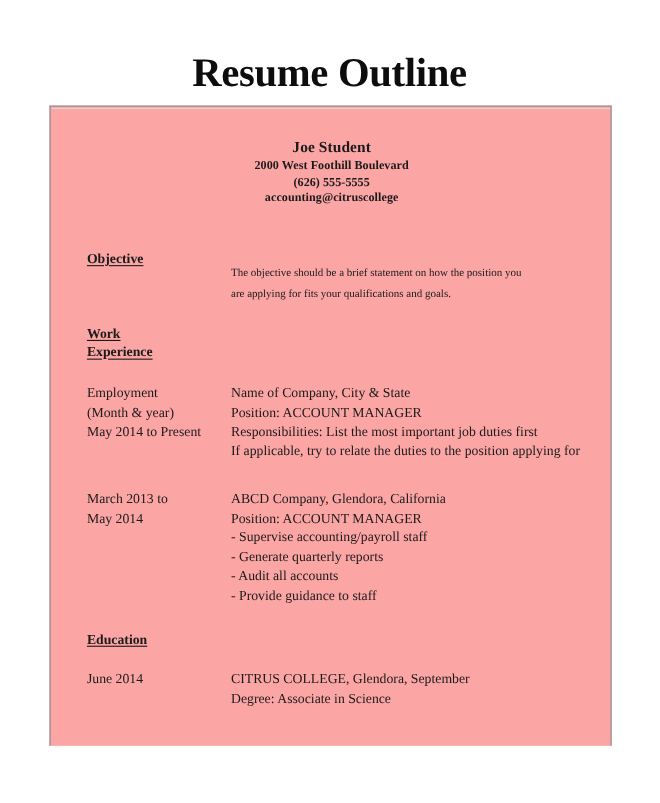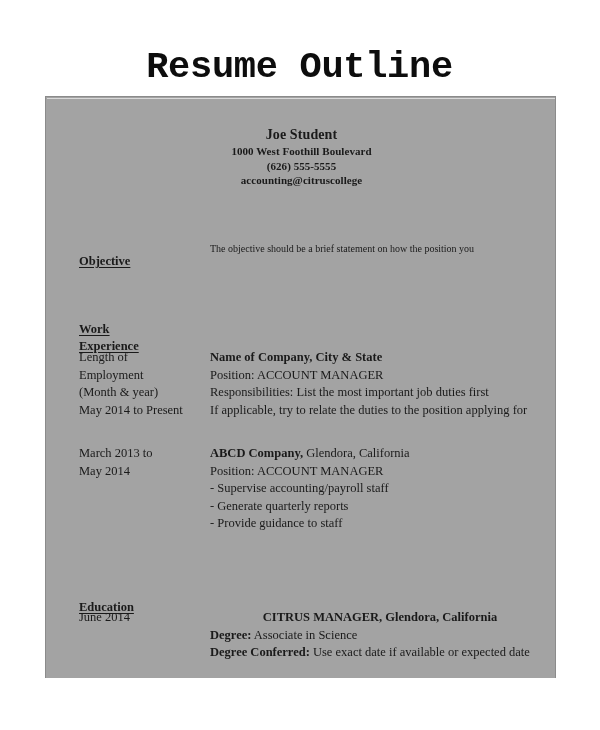--- a/index.html
+++ b/index.html
@@ -26,40 +26,40 @@
     background: #ffffff;
   }
 
   
   .doc-title {
     position: absolute;
     left: 0;
     top: 44px;
     width: 599px;
     text-align: center;
-    font-family: Liberation Mono, monospace;
+    font-family: Liberation Serif, serif;
     font-weight: bold;
     font-size: 37px;
     line-height: 46px;
     letter-spacing: -0.3px;
     color: #0d0d0d;
     white-space: nowrap;
   }
 
   
   .doc-frame {
     position: absolute;
     left: 45px;
     top: 96px;
     width: 511px;
     height: 582px;
     border: 1px solid #8b8b8b;
     border-bottom: none;
     box-sizing: border-box;
-    background: #a3a3a3;
+    background: #fca5a5;
     overflow: hidden;
   }
   .doc-frame::after {
     content: "";
     position: absolute;
     left: 1px;
     top: 1px;
     right: 0;
     height: 1px;
     background: #d9d9d9;
@@ -99,21 +99,20 @@
   .sec-education  { top: 476px; }
   .sec-edu-body   { top: 512px; }
 
   .heading {
     position: absolute;
     left: 33px;
     top: 0;
     font-weight: bold;
     font-size: 12.5px;
     line-height: 17px;
-    margin-top: 26px;
   }
   .heading span {
     display: block;
     text-decoration: underline;
     text-underline-offset: 2px;
     width: max-content;
   }
 
   .col-left {
     position: absolute;
@@ -124,21 +123,21 @@
     line-height: 17.5px;
   }
   .col-right {
     position: absolute;
     left: 164px;
     top: 0;
     width: 340px;
     font-size: 12.5px;
     line-height: 17.5px;
   }
-  .col-right .b { font-weight: bold; text-align: center; }
+  .col-right .b { font-weight: normal; }
   .col-right .line { white-space: nowrap; }
   .col-left .line  { white-space: nowrap; }
 
   .objective-body {
     position: absolute;
     left: 164px;
     top: 12px;
     width: 330px;
     font-size: 10px;
     line-height: 19px;
@@ -148,44 +147,44 @@
 <body>
 
 <div class="page">
 
   <div class="doc-title">Resume Outline</div>
 
   <div class="doc-frame">
 
     <div class="contact-block">
       <div class="contact-name">Joe Student</div>
-      <div class="contact-line">1000 West Foothill Boulevard</div>
+      <div class="contact-line">2000 West Foothill Boulevard</div>
       <div class="contact-line">(626) 555-5555</div>
       <div class="contact-line">accounting@citruscollege</div>
     </div>
 
     <div class="section sec-objective">
       <div class="heading">
         <span>Objective</span>
       </div>
       <div class="objective-body">
         <div>The objective should be a brief statement on how the position you</div>
+        <div>are applying for fits your qualifications and goals.</div>
       </div>
     </div>
 
     <div class="section sec-work">
       <div class="heading">
         <span>Work</span>
         <span>Experience</span>
       </div>
     </div>
 
     <div class="section sec-job1">
       <div class="col-left">
-        <div class="line">Length of</div>
         <div class="line">Employment</div>
         <div class="line">(Month &amp; year)</div>
         <div class="line">May 2014 to Present</div>
       </div>
       <div class="col-right">
         <div class="line"><span class="b">Name of Company, City &amp; State</span><span></span></div>
         <div class="line">Position:  ACCOUNT MANAGER</div>
         <div class="line">Responsibilities: List the most important job duties first</div>
         <div class="line">If applicable, try to relate the duties to the position applying for</div>
       </div>
@@ -194,35 +193,35 @@
     <div class="section sec-job2">
       <div class="col-left">
         <div class="line">March 2013 to</div>
         <div class="line">May 2014</div>
       </div>
       <div class="col-right">
         <div class="line"><span class="b">ABCD Company,</span><span> Glendora, California</span></div>
         <div class="line">Position:  ACCOUNT MANAGER</div>
         <div class="line">- Supervise accounting/payroll staff</div>
         <div class="line">- Generate quarterly reports</div>
+        <div class="line">- Audit all accounts</div>
         <div class="line">- Provide guidance to staff</div>
       </div>
     </div>
 
     <div class="section sec-education">
       <div class="heading">
         <span>Education</span>
       </div>
     </div>
 
     <div class="section sec-edu-body">
       <div class="col-left">
         <div class="line">June 2014</div>
       </div>
       <div class="col-right">
-        <div class="line b">CITRUS MANAGER, Glendora, California</div>
+        <div class="line b">CITRUS COLLEGE, Glendora, September</div>
         <div class="line"><span class="b">Degree:</span><span>  Associate in Science</span></div>
-        <div class="line"><span class="b">Degree Conferred:</span><span>  Use exact date if available or expected date</span></div>
       </div>
     </div>
 
   </div>
 </div>
 
 </body></html>

